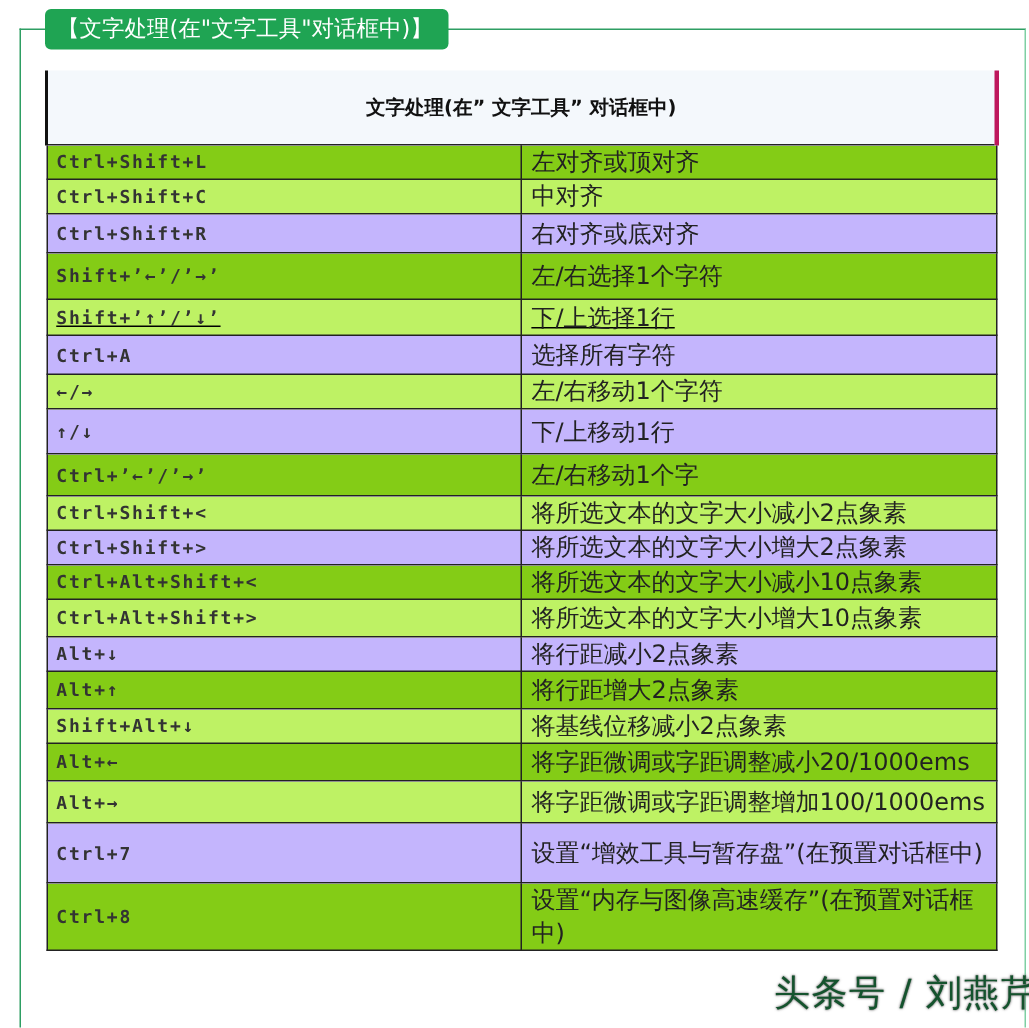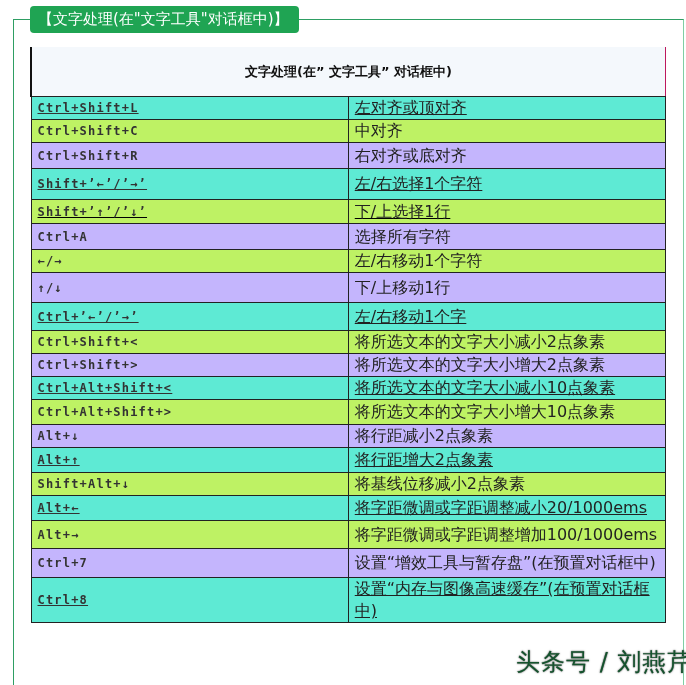--- a/index.html
+++ b/index.html
@@ -5,26 +5,26 @@
   html, body { margin:0; padding:0; background:#ffffff; }
   body { width:686px; height:685px; position:relative; overflow:hidden;
          font-family: "DejaVu Sans", sans-serif; }
   .frame { position:absolute; left:13px; top:19px; width:669px; height:680px;
            border-left:1px solid #2e9e63; border-top:1px solid #2e9e63; border-right:1px solid #7fcfa3; }
   .title-tab { position:absolute; left:30px; top:6px; height:27px; padding:0 10px 0 8px;
                background:#1fa453; border-radius:4px; color:#ffffff; font-size:15px;
                line-height:27px; white-space:nowrap; }
   .table-wrap { position:absolute; left:30px; top:47px; width:636px; }
   table { border-collapse:collapse; width:636px; table-layout:fixed; }
-  th.hdr { height:46px; background:#f4f8fc; border-left:2px solid #111; border-right:1px solid #be185d; border-bottom:1px solid #222;
+  th.hdr { height:46px; background:#f4f8fc; border-left:2px solid #111; border-right:3px solid #be185d; border-bottom:1px solid #222;
            font-size:13px; font-weight:bold; color:#111; text-align:center; padding-top:2px; }
   td { border:1px solid #222; padding:0 0 0 6px; font-size:12px; color:#222; vertical-align:middle; overflow:hidden; }
   td.key { width:344px; font-family:"DejaVu Sans Mono", monospace; font-weight:bold; letter-spacing:1.2px; color:#333; font-size:12px; }
   td.desc { font-family:"DejaVu Sans", sans-serif; font-size:16px; color:#222; line-height:22px; }
-  tr.dark td { background:#5eead4;text-decoration:underline; }
+  tr.dark td { background:#84cc16; }
   tr.mid td { background:#bef264; }
   tr.light td { background:#c4b5fd; }
   .watermark { position:absolute; left:488px; top:646px; font-size:24px; color:#14532d;
                text-shadow:0 0 2px #777, 0 0 1px #777; letter-spacing:1px; white-space:nowrap;margin-left:28px; }
 </style>
 </head>
 <body>
 
 <div class="frame"></div>
 <div class="title-tab">【文字处理(在"文字工具"对话框中)】</div>
@@ -102,21 +102,21 @@
           <td class="desc">将基线位移减小2点象素</td>
         </tr>
         <tr class="dark" style="height: 25px;">
           <td class="key">Alt+←</td>
           <td class="desc">将字距微调或字距调整减小20/1000ems</td>
         </tr>
         <tr class="mid" style="height: 28px;">
           <td class="key">Alt+→</td>
           <td class="desc">将字距微调或字距调整增加100/1000ems</td>
         </tr>
-        <tr class="light" style="height: 29px;">
+        <tr class="light" style="height: 40px;">
           <td class="key">Ctrl+7</td>
           <td class="desc">设置“增效工具与暂存盘”(在预置对话框中)</td>
         </tr>
         <tr class="dark" style="height: 44px;">
           <td class="key">Ctrl+8</td>
           <td class="desc">设置“内存与图像高速缓存”(在预置对话框中)</td>
         </tr>
       </tbody>
   </table>
 </div>

